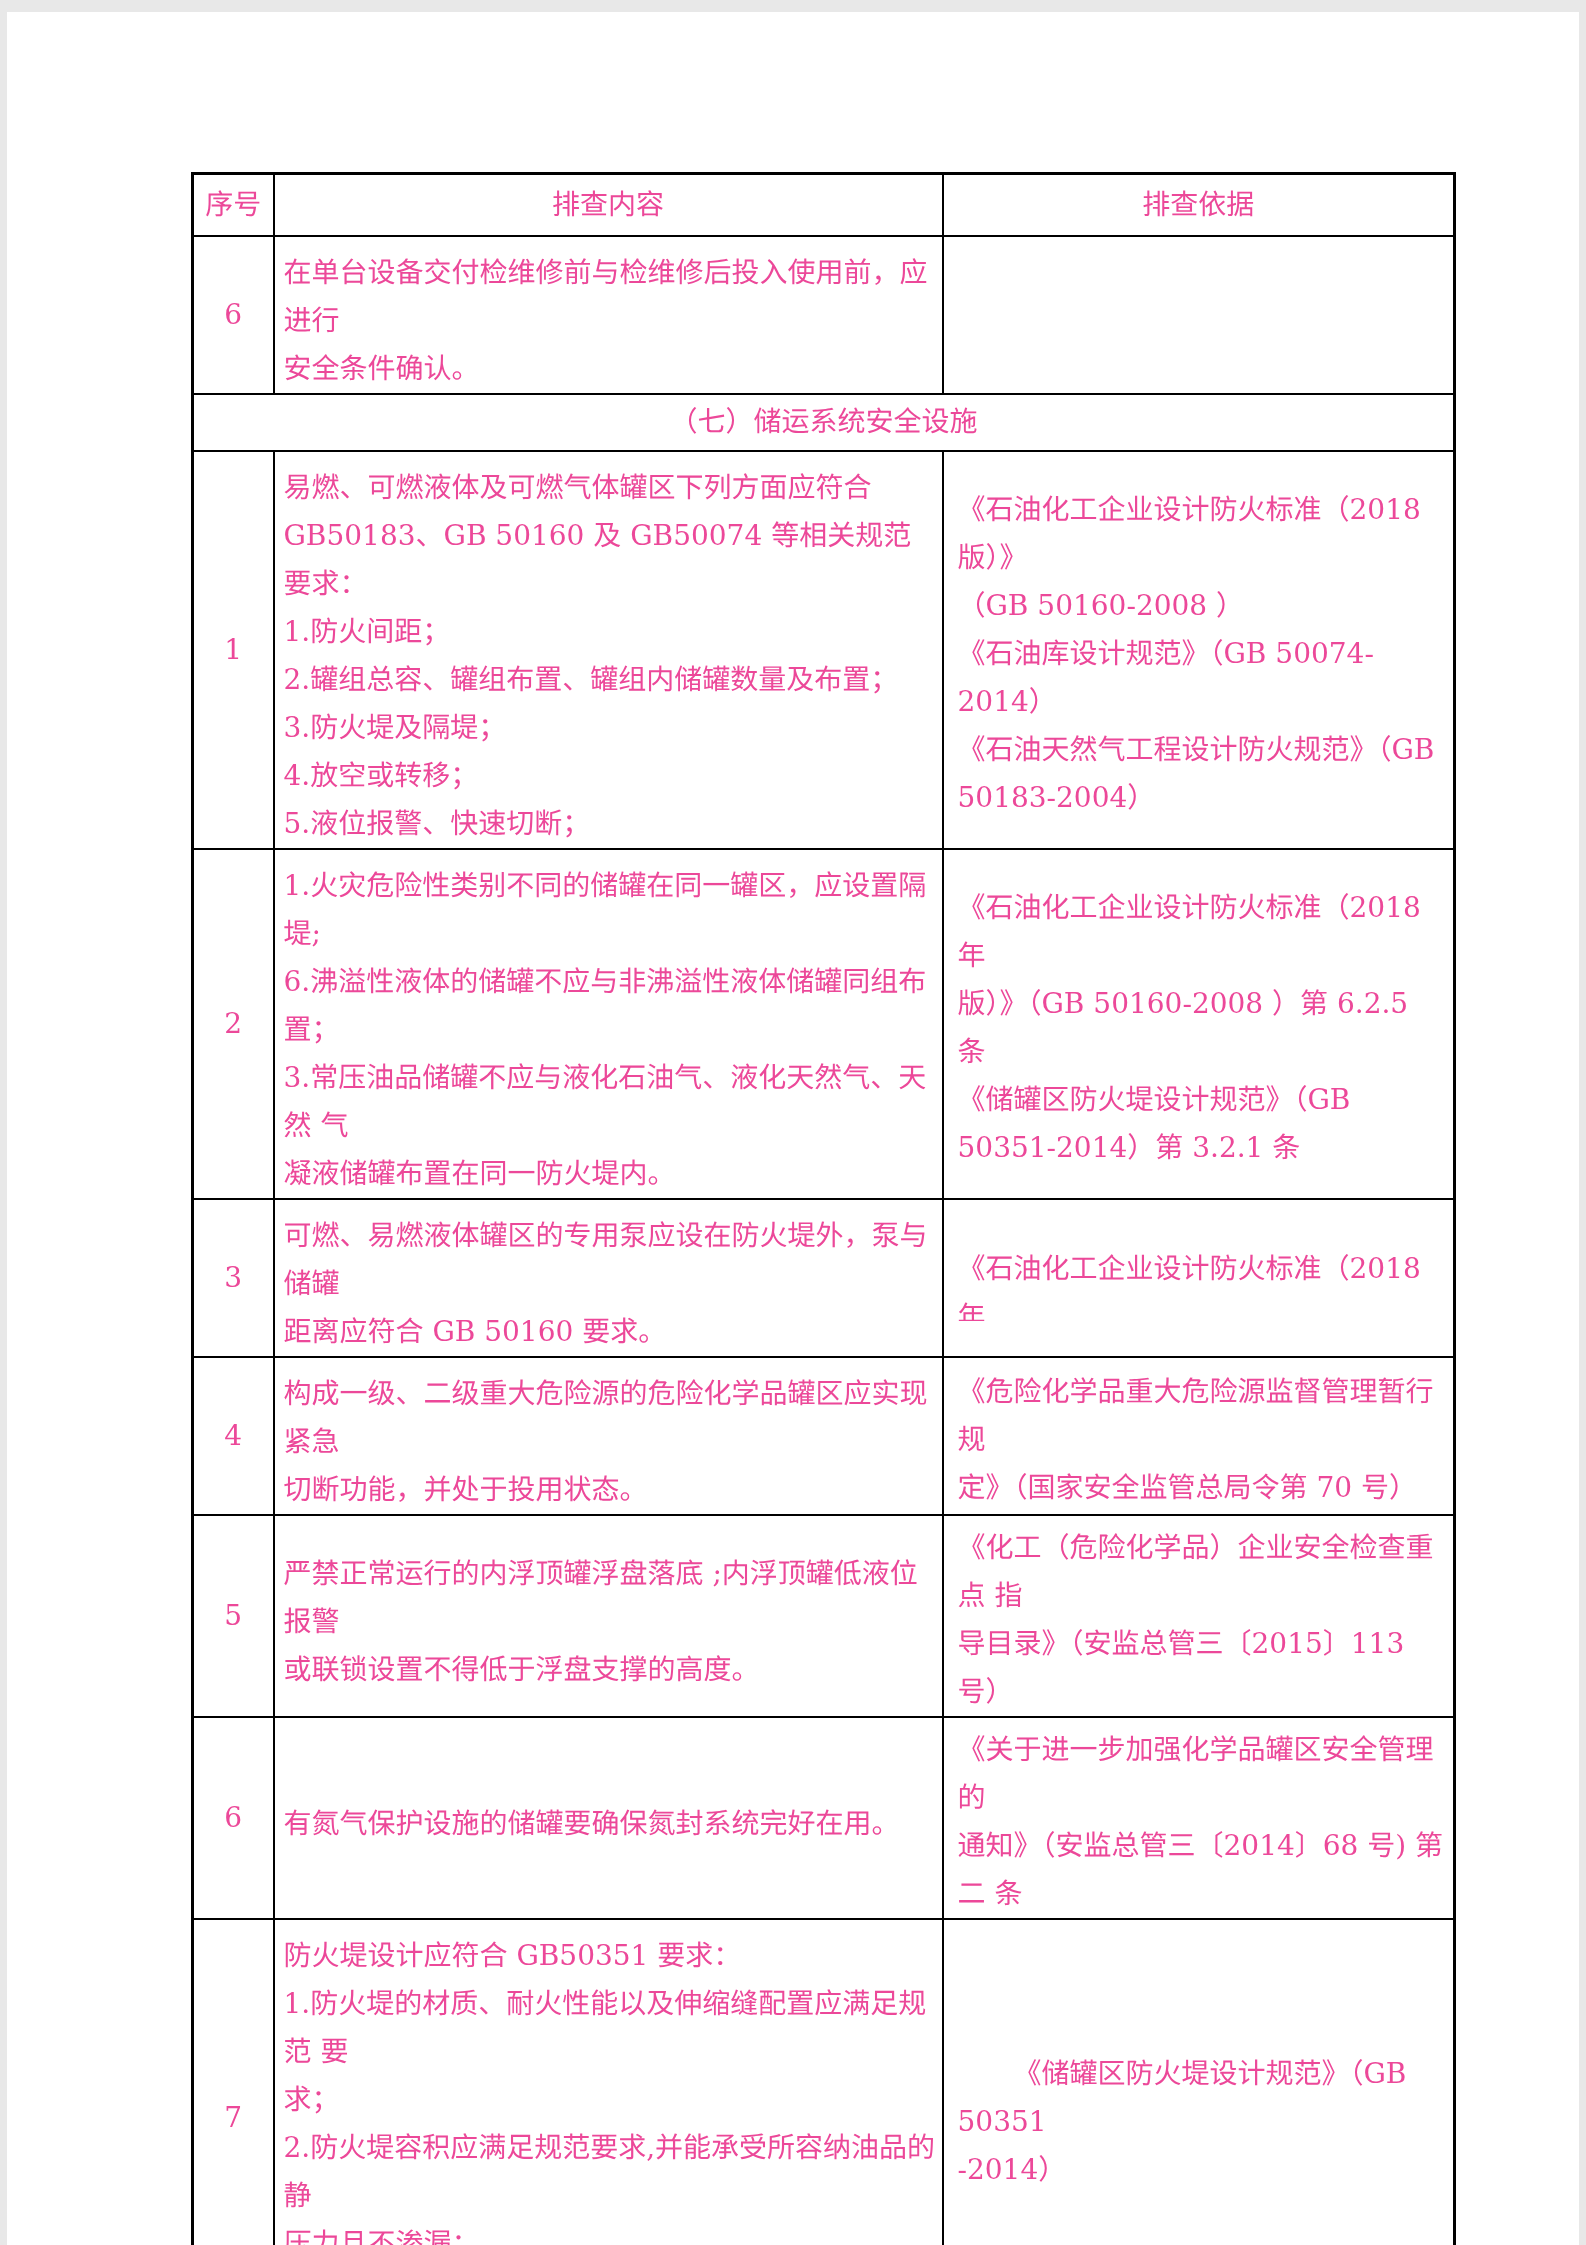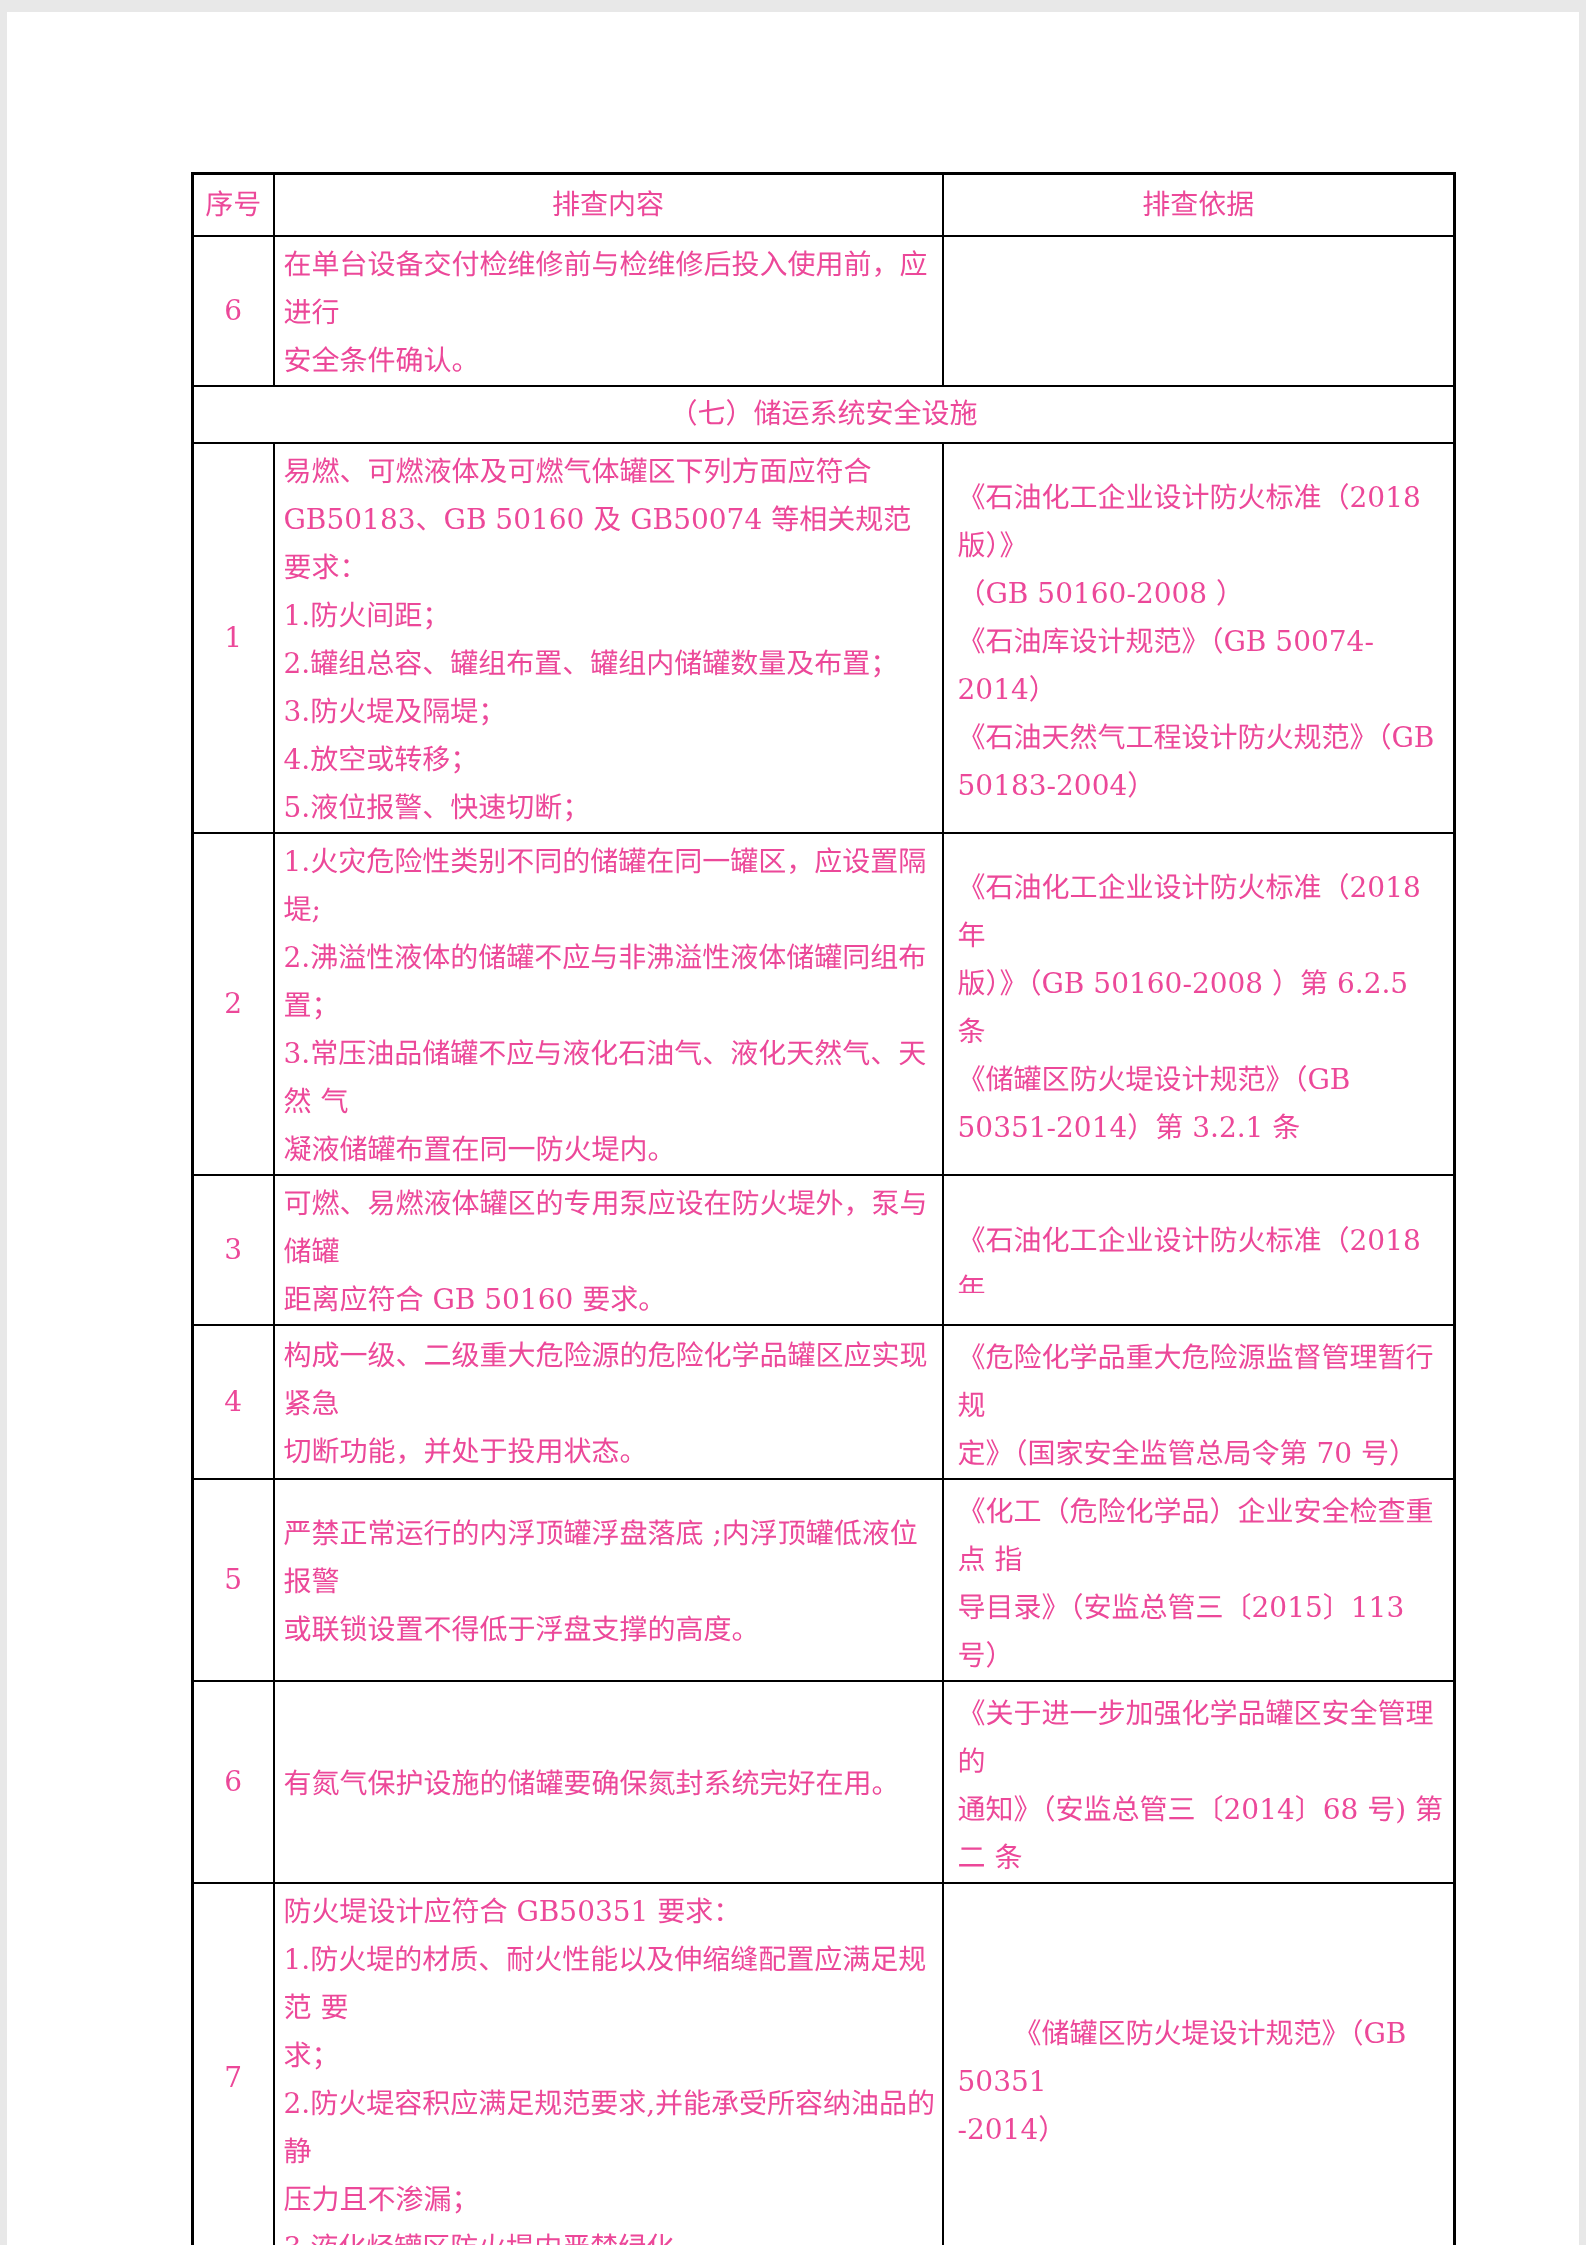--- a/index.html
+++ b/index.html
@@ -40,21 +40,21 @@
   td.num {
     text-align: center;
     font-size: 29px;
   }
   td.section {
     text-align: center;
     font-size: 29px;
   }
   td.content {
     white-space: pre-line;
-    padding: 4px 6px 0 9px;
+    padding: 12px 6px 0 9px;
     text-align: left;
   }
   td.basis {
     white-space: pre-line;
     padding: 8px 8px 0 14px;
     text-align: left;
   }
   
   tr.h-head { height: 62px; }
   tr.h-r6a  { height: 118px; }
@@ -126,21 +126,21 @@
         <td class="basis lh67">《石油化工企业设计防火标准（2018 版）》
 （GB 50160-2008 ）
 《石油库设计规范》（GB 50074-2014）
 《石油天然气工程设计防火规范》（GB
 50183-2004）</td>
       </tr>
 
       <tr class="h-2">
         <td class="num">2</td>
         <td class="content lh50">1.火灾危险性类别不同的储罐在同一罐区，应设置隔 堤;
-2.沸溢性液体的储罐不应与非沸溢性液体储罐同组布 置；
+6.沸溢性液体的储罐不应与非沸溢性液体储罐同组布 置；
 3.常压油品储罐不应与液化石油气、液化天然气、天然 气
 凝液储罐布置在同一防火堤内。</td>
         <td class="basis lh50">《石油化工企业设计防火标准（2018 年
 版）》（GB 50160-2008 ）第 6.2.5 条
 《储罐区防火堤设计规范》（GB
 50351-2014）第 3.2.1 条</td>
       </tr>
 
       <tr class="h-3">
         <td class="num">3</td>

